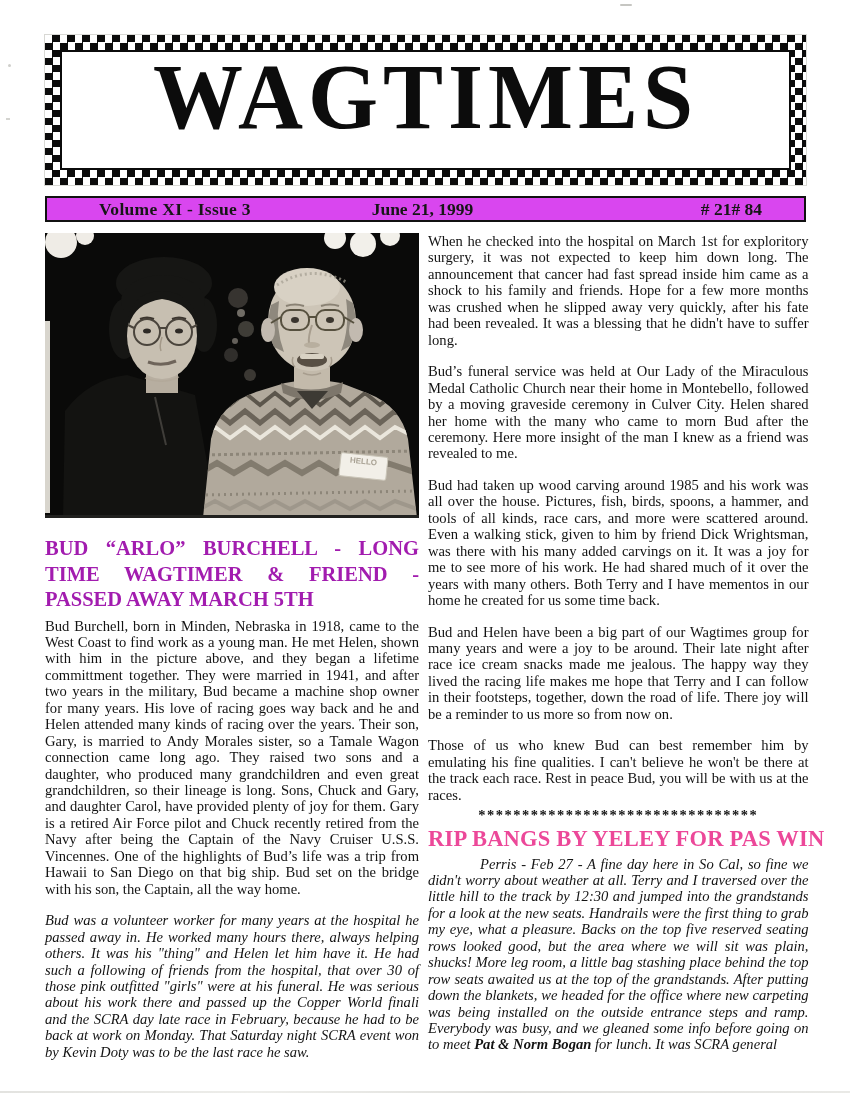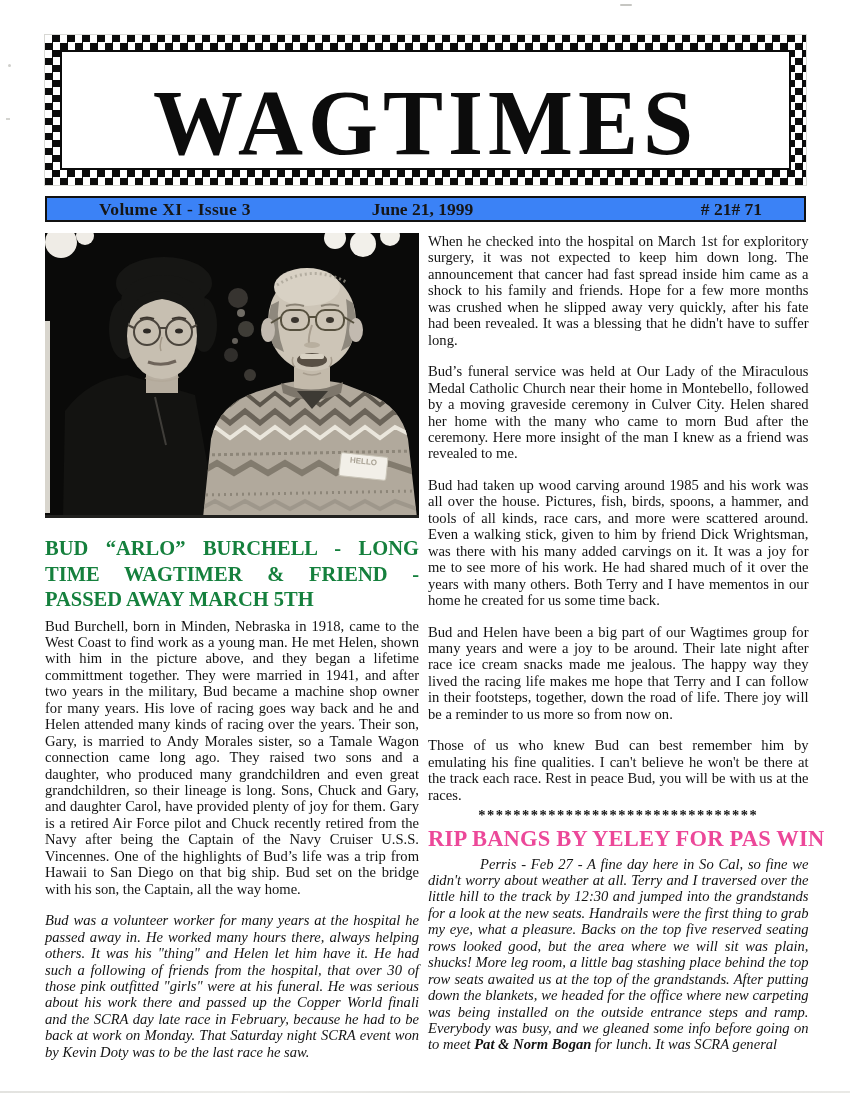--- a/index.html
+++ b/index.html
@@ -21,39 +21,39 @@
     background-color: #fff;
     background-image: conic-gradient(#0b0b0b 0 25%, #ffffff 0 50%, #0b0b0b 0 75%, #ffffff 0);
     background-size: 15px 15px;
     padding: 15px;
     box-shadow: 0 0 0 1px #d8d8d4;
   }
   .masthead-inner {
     width: 100%; height: 100%;
     background: #ffffff;
     border: 2px solid #0b0b0b;
-    display: flex; align-items: flex-end; justify-content: center;
+    display: flex; align-items: flex-start; justify-content: center;
   }
   .masthead-title {
     font-size: 90px;
     font-weight: bold;
     letter-spacing: 5px;
     line-height: 1;
     margin: 0;
     transform: scaleY(1.04);
     white-space: nowrap;
     color: #0c0c0c;
   }
 
   
   .volume-bar {
     position: absolute;
     left: 45px; top: 196px; width: 761px; height: 26px;
     border: 2px solid #111;
-    background: #3b82f6;
+    background: #d946ef;
     display: flex; align-items: center;
     font-size: 17.5px; font-weight: bold;
   }
   .volume-issue { margin-left: 52px; letter-spacing: 0.3px; }
   .volume-date  { position: absolute; left: 50%; transform: translateX(-53%); }
   .volume-nums  { margin-left: auto; margin-right: 42px; display: flex; }
 
   
   .columns {
     position: absolute;
@@ -77,21 +77,21 @@
     overflow: hidden;
   }
   .photo-frame svg { display: block; }
 
   .headline-1 {
     font-size: 20.5px;
     line-height: 25.5px;
     font-weight: bold;
     margin: 0 0 5px 0;
     text-align: justify;
-    color: #15803d;
+    color: #a21caf;
   }
   .stars-divider {
     text-align: center;
     font-weight: bold;
     font-size: 14.5px;
     letter-spacing: 1.5px;
     margin: 0 0 2px 0;
     white-space: nowrap;
   }
   .headline-2 {
@@ -132,21 +132,21 @@
     <div class="masthead-inner">
       <h1 class="masthead-title">WAGTIMES</h1>
     </div>
   </div>
 
   <div class="volume-bar">
     <span class="volume-issue">Volume XI  -  Issue 3</span>
     <span class="volume-date">June 21, 1999</span>
     <span class="volume-nums">
       <span># 21</span>
-      <span># 71</span>
+      <span># 84</span>
     </span>
   </div>
 
   <div class="columns">
 
     <div class="col">
 
       <div class="photo-frame">
         <svg width="374" height="285" viewBox="0 0 374 285" xmlns="http://www.w3.org/2000/svg">
           <defs>

